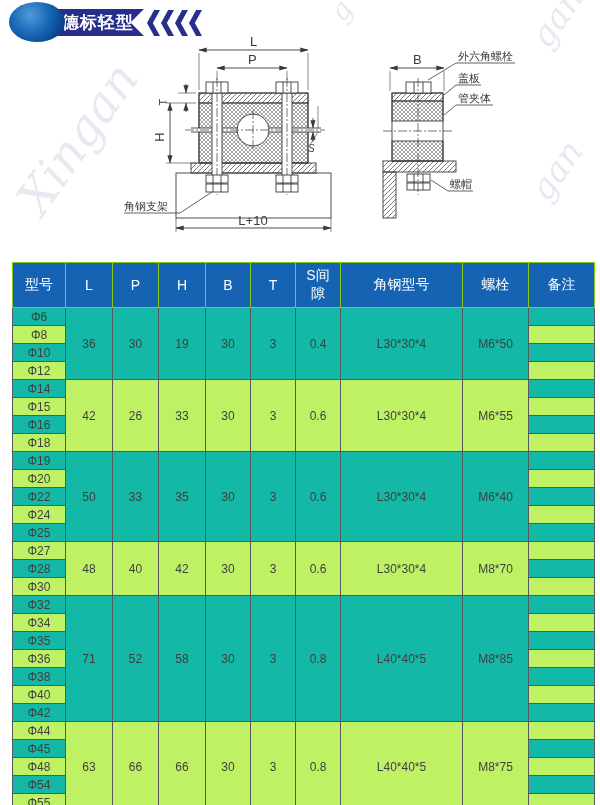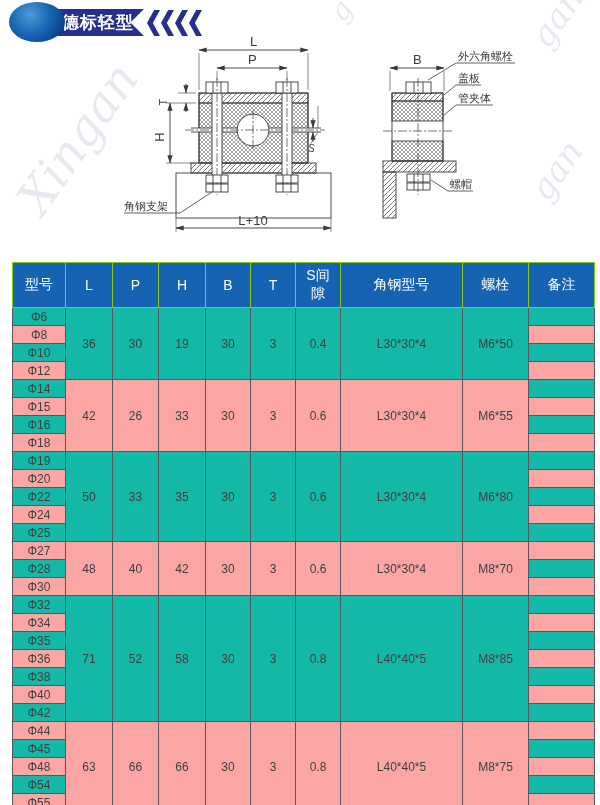--- a/index.html
+++ b/index.html
@@ -51,21 +51,21 @@
   }
   table.spec th{
     background:#1563b2; color:#ffffff; font-weight:normal; font-size:14px;
     height:28px; border:1px solid #84cc16; padding:4px; overflow:hidden;
   }
   table.spec td{
     height:17px; border:1px solid #55585e; padding:0; text-align:center;
     overflow:hidden; white-space:nowrap;
   }
   td.b{background:#14b8a6;}
-  td.g{background:#fca5a5;}
+  td.g{background:#bef264;}
   td.m{font-size:12px;}
 </style>
 </head>
 <body>
 
 <div class="page">
 
   <div class="wm wm1">Xingan</div>
   <div class="wm wm2">gang</div>
   <div class="wm wm3">gan</div>
@@ -275,21 +275,21 @@
         </tr>
         <tr>
           <td class="b">Φ19</td>
           <td rowspan="5" class="m b">50</td>
           <td rowspan="5" class="m b">33</td>
           <td rowspan="5" class="m b">35</td>
           <td rowspan="5" class="m b">30</td>
           <td rowspan="5" class="m b">3</td>
           <td rowspan="5" class="m b">0.6</td>
           <td rowspan="5" class="m b">L30*30*4</td>
-          <td rowspan="5" class="m b">M6*80</td>
+          <td rowspan="5" class="m b">M6*40</td>
           <td class="b"></td>
         </tr>
         <tr>
           <td class="g">Φ20</td>
           <td class="g"></td>
         </tr>
         <tr>
           <td class="b">Φ22</td>
           <td class="b"></td>
         </tr>

